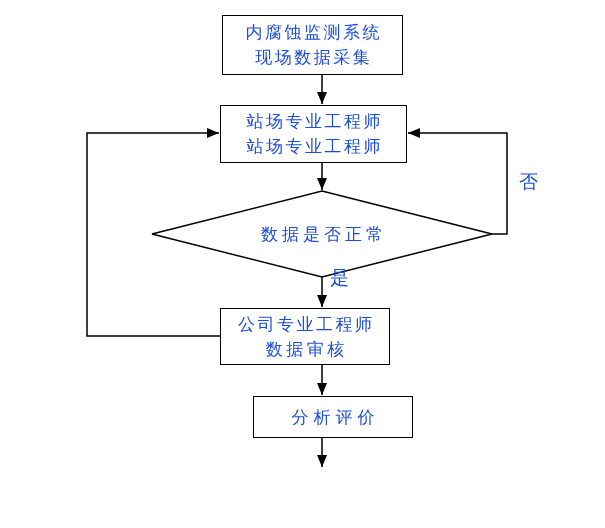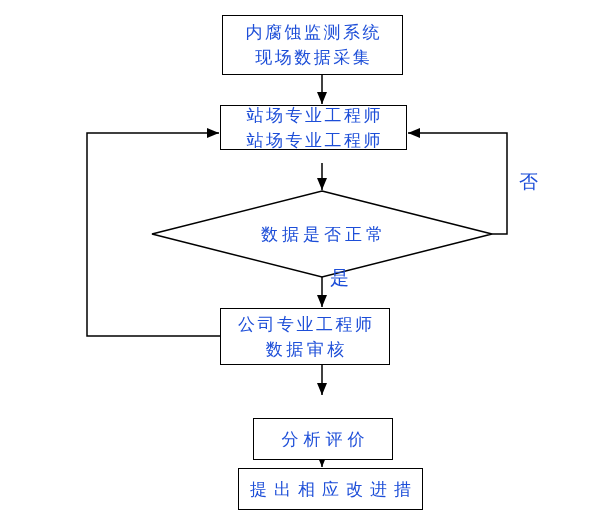--- a/index.html
+++ b/index.html
@@ -24,23 +24,23 @@
     background: #ffffff;
     display: flex;
     flex-direction: column;
     align-items: center;
     justify-content: center;
     text-align: center;
     font-size: 17px;
     line-height: 25px;
   }
   .node-collect { left: 222px; top: 15px;  width: 181px; height: 60px; }
-  .node-station { left: 220px; top: 105px; width: 187px; height: 45px; }
+  .node-station { left: 220px; top: 105px; width: 187px; height: 58px; }
   .node-review  { left: 220px; top: 308px; width: 170px; height: 57px; }
-  .node-analyze { left: 253px; top: 396px; width: 140px; height: 42px; margin-top: 22px; }
+  .node-analyze { left: 253px; top: 396px; width: 160px; height: 42px; }
   .node-improve { left: 238px; top: 468px; width: 185px; height: 42px; }
   .ls25 { letter-spacing: 2.5px; text-indent: 2.5px; }
   .ls35 { letter-spacing: 3.5px; text-indent: 3.5px; }
   .ls50 { letter-spacing: 5px;   text-indent: 5px; }
   .ls70 { letter-spacing: 7px;   text-indent: 7px; }
   .decision-label {
     position: absolute;
     left: 232px; top: 223px;
     width: 180px; height: 22px;
     display: flex; align-items: center; justify-content: center;
@@ -98,20 +98,17 @@
 
   <div class="node node-review">
     <div class="ls25">公司专业工程师</div>
     <div class="ls35">数据审核</div>
   </div>
 
   <div class="node node-analyze">
     <div class="ls50">分析评价</div>
   </div>
 
-  <div class="node node-improve">
-    <div class="ls70">提出相应改进措</div>
-  </div>
 
   <div class="edge-label edge-label-no">否</div>
   <div class="edge-label edge-label-yes">是</div>
 
 </div>
 
 </body></html>

